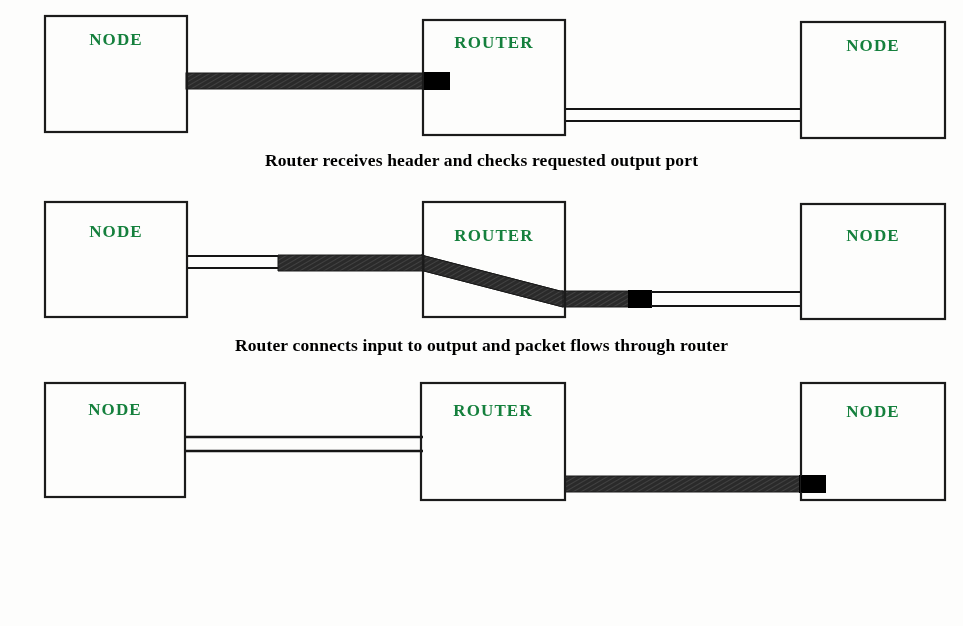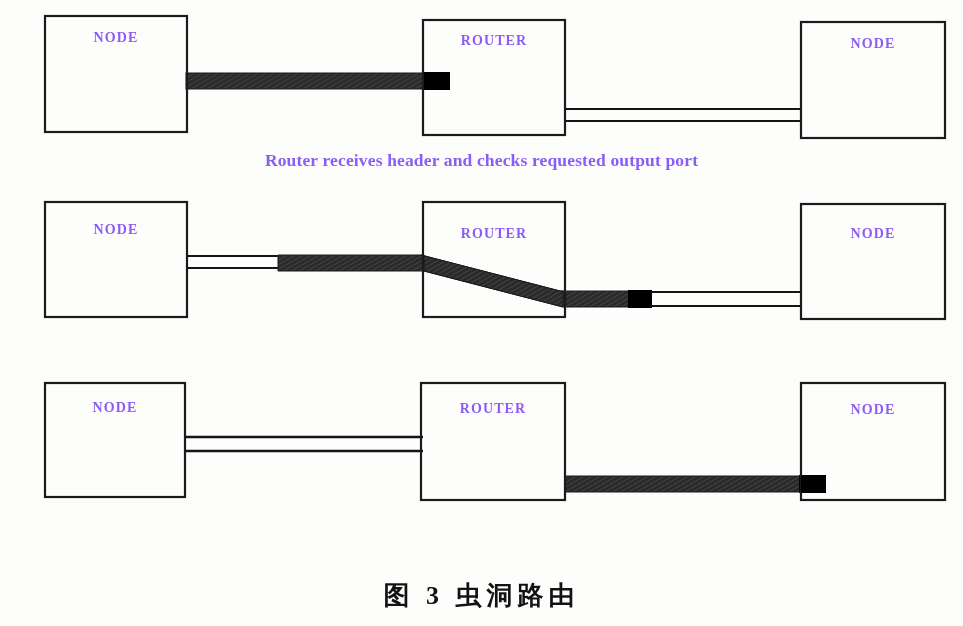--- a/index.html
+++ b/index.html
@@ -28,36 +28,36 @@
     left: 0; top: 0;
     width: 963px;
     height: 626px;
     display: block;
   }
   
   .box-label {
     position: absolute;
     font-family: "Liberation Serif", "DejaVu Serif", serif;
     font-weight: bold;
-    font-size: 14px;
+    font-size: 17px;
     letter-spacing: 1.1px;
-    color: #8b5cf6;
+    color: #15803d;
     white-space: nowrap;
     text-align: center;
   }
   .caption {
     position: absolute;
     width: 963px;
     left: 0;
     text-align: center;
     font-family: "Liberation Serif", "DejaVu Serif", serif;
     font-weight: bold;
     font-size: 17.5px;
     letter-spacing: 0.15px;
-    color: #8b5cf6;
+    color: #000000;
     white-space: nowrap;
   }
   .fig-caption {
     position: absolute;
     width: 963px;
     left: 0;
     text-align: center;
     font-family: "Liberation Serif", "DejaVu Serif", serif;
     font-weight: bold;
     font-size: 26px;
@@ -130,21 +130,21 @@
   <div class="box-label" style="left:45px; top:30px; width:142px;">NODE</div>
   <div class="box-label" style="left:423px; top:33px; width:142px;">ROUTER</div>
   <div class="box-label" style="left:801px; top:36px; width:144px;">NODE</div>
 
   <div class="caption" style="top:150px;">Router receives header and checks requested output port</div>
 
   <div class="box-label" style="left:45px; top:222px; width:142px;">NODE</div>
   <div class="box-label" style="left:423px; top:226px; width:142px;">ROUTER</div>
   <div class="box-label" style="left:801px; top:226px; width:144px;">NODE</div>
 
+  <div class="caption" style="top:335px;">Router connects input to output and packet flows through router</div>
 
   <div class="box-label" style="left:45px; top:400px; width:140px;">NODE</div>
   <div class="box-label" style="left:421px; top:401px; width:144px;">ROUTER</div>
   <div class="box-label" style="left:801px; top:402px; width:144px;">NODE</div>
 
 
-  <div class="fig-caption" style="top:578px;">图 3    虫洞路由</div>
 
 </div>
 
 </body></html>

